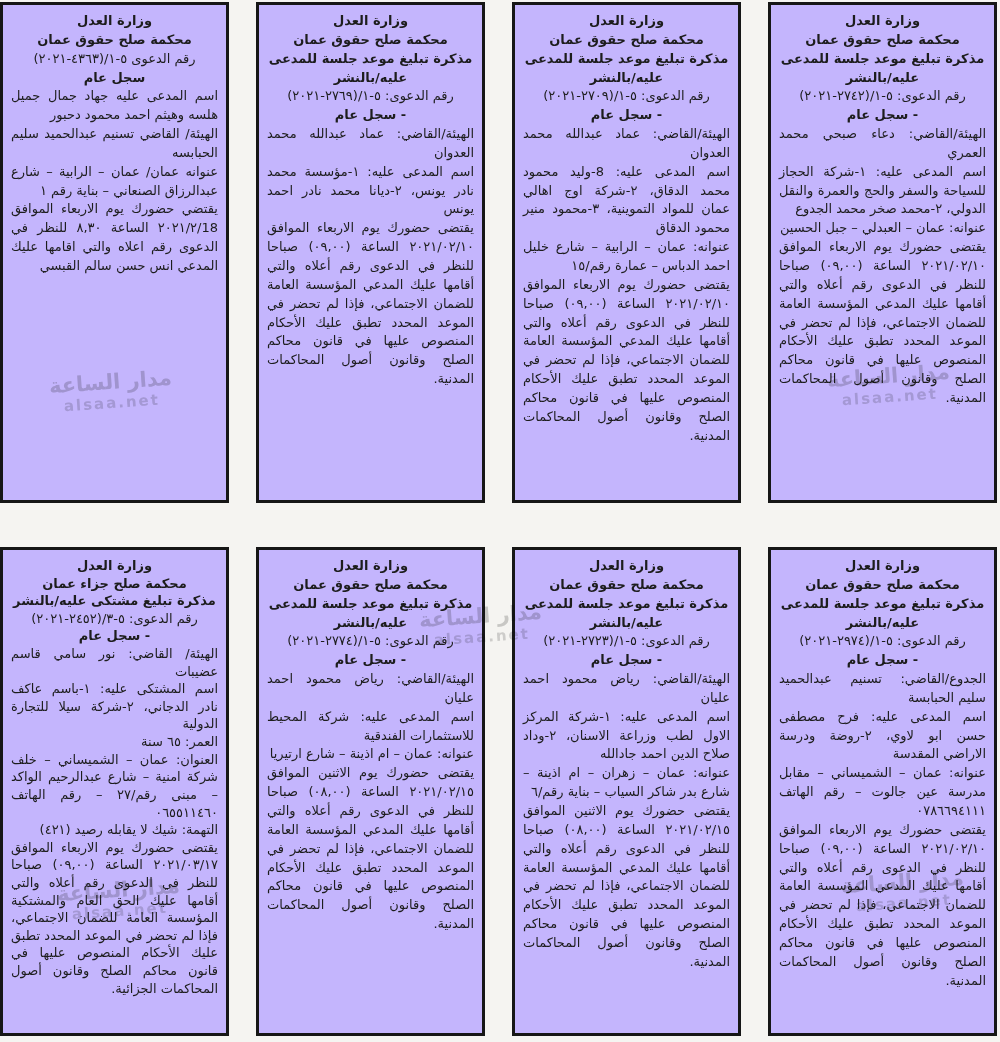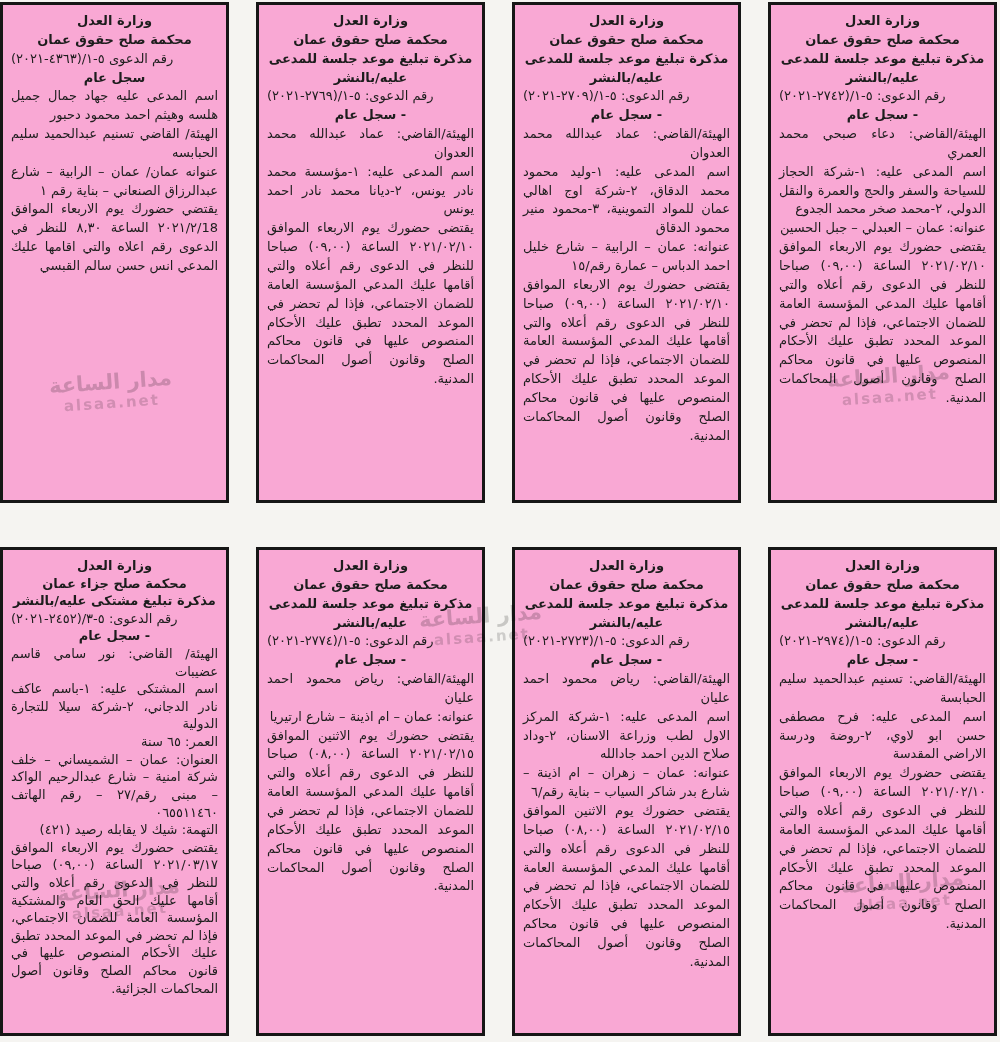--- a/index.html
+++ b/index.html
@@ -13,31 +13,31 @@
     position:absolute;inset:0;
     display:grid;
     grid-template-columns:repeat(4,229px);
     grid-template-rows:501px 489px;
     column-gap:27px;row-gap:44px;
     padding:2px 3px;
     direction:rtl;
   }
   .notice{
     border:3px solid #161616;
-    background:#f9a8d4;
+    background:#c4b5fd;
     padding:7px 8px 6px 8px;
     overflow:hidden;
     color:#1d1d1d;
     font-size:13px;
     line-height:1.45;
   }
   .notice.dense{line-height:1.355;}
   .line{margin:0;}
   .align-center{text-align:center;font-weight:bold;}
-  .align-right{text-align:left;}
+  .align-right{text-align:center;}
   .align-justify{text-align:justify;}
   .watermark{
     position:absolute;
     width:178px;
     text-align:center;
     transform:rotate(-4deg);
     pointer-events:none;
     mix-blend-mode:multiply;
     z-index:6;
     opacity:.55;
@@ -65,21 +65,21 @@
       <p class="line align-justify">عنوانه: عمان – العبدلي – جبل الحسين</p>
       <p class="line align-justify">يقتضى حضورك يوم الاربعاء الموافق ٢٠٢١/٠٢/١٠ الساعة (٠٩,٠٠) صباحا للنظر في الدعوى رقم أعلاه والتي أقامها عليك المدعي المؤسسة العامة للضمان الاجتماعي، فإذا لم تحضر في الموعد المحدد تطبق عليك الأحكام المنصوص عليها في قانون محاكم الصلح وقانون أصول المحاكمات المدنية.</p>
     </section>
     <section class="notice">
       <p class="line align-center">وزارة العدل</p>
       <p class="line align-center">محكمة صلح حقوق عمان</p>
       <p class="line align-center">مذكرة تبليغ موعد جلسة للمدعى عليه/بالنشر</p>
       <p class="line align-right">رقم الدعوى: ٥-١/(٢٧٠٩-٢٠٢١)</p>
       <p class="line align-center">- سجل عام</p>
       <p class="line align-justify">الهيئة/القاضي: عماد عبدالله محمد العدوان</p>
-      <p class="line align-justify">اسم المدعى عليه: ١-وليد محمود محمد الدقاق، ٢-شركة اوج اهالي عمان للمواد التموينية، ٣-محمود منير محمود الدقاق</p>
+      <p class="line align-justify">اسم المدعى عليه: 8-وليد محمود محمد الدقاق، ٢-شركة اوج اهالي عمان للمواد التموينية، ٣-محمود منير محمود الدقاق</p>
       <p class="line align-justify">عنوانه: عمان – الرابية – شارع خليل احمد الدباس – عمارة رقم/١٥</p>
       <p class="line align-justify">يقتضى حضورك يوم الاربعاء الموافق ٢٠٢١/٠٢/١٠ الساعة (٠٩,٠٠) صباحا للنظر في الدعوى رقم أعلاه والتي أقامها عليك المدعي المؤسسة العامة للضمان الاجتماعي، فإذا لم تحضر في الموعد المحدد تطبق عليك الأحكام المنصوص عليها في قانون محاكم الصلح وقانون أصول المحاكمات المدنية.</p>
     </section>
     <section class="notice">
       <p class="line align-center">وزارة العدل</p>
       <p class="line align-center">محكمة صلح حقوق عمان</p>
       <p class="line align-center">مذكرة تبليغ موعد جلسة للمدعى عليه/بالنشر</p>
       <p class="line align-right">رقم الدعوى: ٥-١/(٢٧٦٩-٢٠٢١)</p>
       <p class="line align-center">- سجل عام</p>
       <p class="line align-justify">الهيئة/القاضي: عماد عبدالله محمد العدوان</p>
@@ -95,42 +95,44 @@
       <p class="line align-justify">الهيئة/ القاضي تسنيم عبدالحميد سليم الحبابسه</p>
       <p class="line align-justify">عنوانه عمان/ عمان – الرابية – شارع عبدالرزاق الصنعاني – بناية رقم ١</p>
       <p class="line align-justify">يقتضي حضورك يوم الاربعاء الموافق ٢٠٢١/٢/18 الساعة ٨,٣٠ للنظر في الدعوى رقم اعلاه والتي اقامها عليك المدعي انس حسن سالم القبسي</p>
     </section>
     <section class="notice">
       <p class="line align-center">وزارة العدل</p>
       <p class="line align-center">محكمة صلح حقوق عمان</p>
       <p class="line align-center">مذكرة تبليغ موعد جلسة للمدعى عليه/بالنشر</p>
       <p class="line align-right">رقم الدعوى: ٥-١/(٢٩٧٤-٢٠٢١)</p>
       <p class="line align-center">- سجل عام</p>
-      <p class="line align-justify">الهيئة/القاضي: تسنيم عبدالحميد سليم الحبابسة</p>
+      <p class="line align-justify">الجدوع/القاضي: تسنيم عبدالحميد سليم الحبابسة</p>
       <p class="line align-justify">اسم المدعى عليه: فرح مصطفى حسن ابو لاوي، ٢-روضة ودرسة الاراضي المقدسة</p>
+      <p class="line align-justify">عنوانه: عمان – الشميساني – مقابل مدرسة عين جالوت – رقم الهاتف ٠٧٨٦٦٩٤١١١</p>
       <p class="line align-justify">يقتضى حضورك يوم الاربعاء الموافق ٢٠٢١/٠٢/١٠ الساعة (٠٩,٠٠) صباحا للنظر في الدعوى رقم أعلاه والتي أقامها عليك المدعي المؤسسة العامة للضمان الاجتماعي، فإذا لم تحضر في الموعد المحدد تطبق عليك الأحكام المنصوص عليها في قانون محاكم الصلح وقانون أصول المحاكمات المدنية.</p>
     </section>
     <section class="notice">
       <p class="line align-center">وزارة العدل</p>
       <p class="line align-center">محكمة صلح حقوق عمان</p>
       <p class="line align-center">مذكرة تبليغ موعد جلسة للمدعى عليه/بالنشر</p>
       <p class="line align-right">رقم الدعوى: ٥-١/(٢٧٢٣-٢٠٢١)</p>
       <p class="line align-center">- سجل عام</p>
       <p class="line align-justify">الهيئة/القاضي: رياض محمود احمد عليان</p>
       <p class="line align-justify">اسم المدعى عليه: ١-شركة المركز الاول لطب وزراعة الاسنان، ٢-وداد صلاح الدين احمد جادالله</p>
       <p class="line align-justify">عنوانه: عمان – زهران – ام اذينة – شارع بدر شاكر السياب – بناية رقم/٦</p>
       <p class="line align-justify">يقتضى حضورك يوم الاثنين الموافق ٢٠٢١/٠٢/١٥ الساعة (٠٨,٠٠) صباحا للنظر في الدعوى رقم أعلاه والتي أقامها عليك المدعي المؤسسة العامة للضمان الاجتماعي، فإذا لم تحضر في الموعد المحدد تطبق عليك الأحكام المنصوص عليها في قانون محاكم الصلح وقانون أصول المحاكمات المدنية.</p>
     </section>
     <section class="notice">
       <p class="line align-center">وزارة العدل</p>
       <p class="line align-center">محكمة صلح حقوق عمان</p>
       <p class="line align-center">مذكرة تبليغ موعد جلسة للمدعى عليه/بالنشر</p>
       <p class="line align-right">رقم الدعوى: ٥-١/(٢٧٧٤-٢٠٢١)</p>
       <p class="line align-center">- سجل عام</p>
       <p class="line align-justify">الهيئة/القاضي: رياض محمود احمد عليان</p>
+      <p class="line align-justify">اسم المدعى عليه: شركة المحيط للاستثمارات الفندقية</p>
       <p class="line align-justify">عنوانه: عمان – ام اذينة – شارع ارتيريا</p>
       <p class="line align-justify">يقتضى حضورك يوم الاثنين الموافق ٢٠٢١/٠٢/١٥ الساعة (٠٨,٠٠) صباحا للنظر في الدعوى رقم أعلاه والتي أقامها عليك المدعي المؤسسة العامة للضمان الاجتماعي، فإذا لم تحضر في الموعد المحدد تطبق عليك الأحكام المنصوص عليها في قانون محاكم الصلح وقانون أصول المحاكمات المدنية.</p>
     </section>
     <section class="notice dense">
       <p class="line align-center">وزارة العدل</p>
       <p class="line align-center">محكمة صلح جزاء عمان</p>
       <p class="line align-center">مذكرة تبليغ مشتكى عليه/بالنشر</p>
       <p class="line align-right">رقم الدعوى: ٥-٣/(٢٤٥٢-٢٠٢١)</p>
       <p class="line align-center">- سجل عام</p>
       <p class="line align-justify">الهيئة/ القاضي: نور سامي قاسم عضيبات</p>

